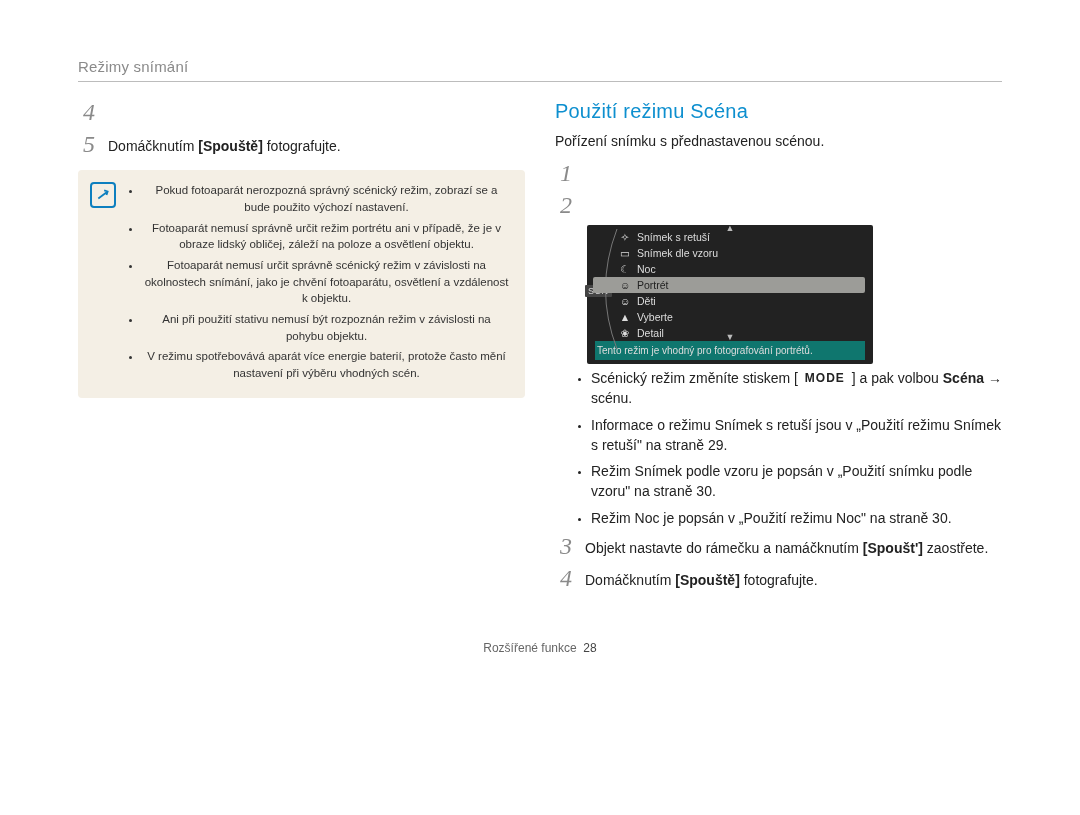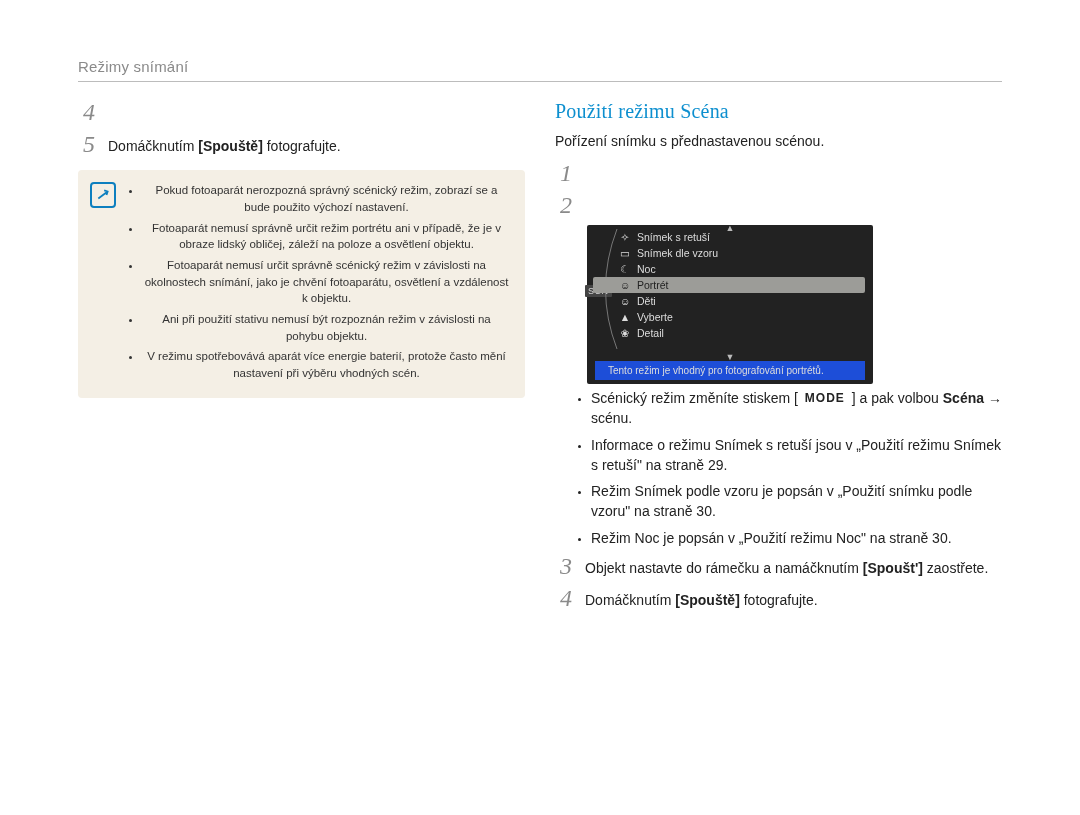--- a/index.html
+++ b/index.html
@@ -65,21 +65,20 @@
   }
   .note-icon svg { width: 14px; height: 14px; }
   .note ul { margin: 0; padding-left: 16px; }
   .note li { margin-bottom: 4px; text-align: center; }
   .h2 {
     color: #0d8fcf;
     font-size: 20px;
     margin: 0 0 10px 0;
     font-weight: normal;
     letter-spacing: .2px;
-    font-family: Liberation Serif, serif;
   }
   .subdesc {
     margin-bottom: 12px;
   }
   .mode-chip {
     display: inline-block;
     font-weight: bold;
     background: #fff;
     padding: 0 3px;
     letter-spacing: 1px;
@@ -109,23 +108,23 @@
     position: absolute;
     left: 5px; top: 4px; bottom: 26px;
     width: 30px;
   }
   .ico { width: 12px; text-align: center; display: inline-block; }
   .screen-row.sel {
     background: #9c9c98; color: #222; border-radius: 2px;
     margin-left: -2px; padding-left: 26px;
   }
   .screen-caption {
-    margin-top: 20px;
-    background: #1d4ed8;
-    padding: 3px 13px;
+    margin-top: 0;
+    background: #0f766e;
+    padding: 3px 2px;
     line-height: 1.3;
     font-size: 10px;
   }
   .scn-badge {
     position: absolute;
     left: -2px; top: 60px;
     background: #444;
     color:#ddd;
     font-size: 9px;
     padding: 1px 3px;
@@ -255,13 +254,17 @@
         <span class="stepnum">4</span>
         <div class="step-text">
           <span>Domáčknutím </span>
           <b>[Spouště]</b>
           <span> fotografujte.</span>
         </div>
       </div>
     </div>
   </div>
 
+  <div class="footer">
+    <span class="sec">Rozšířené funkce</span>
+    &nbsp;<span>28</span>
+  </div>
 </div>
 
 </body></html>

